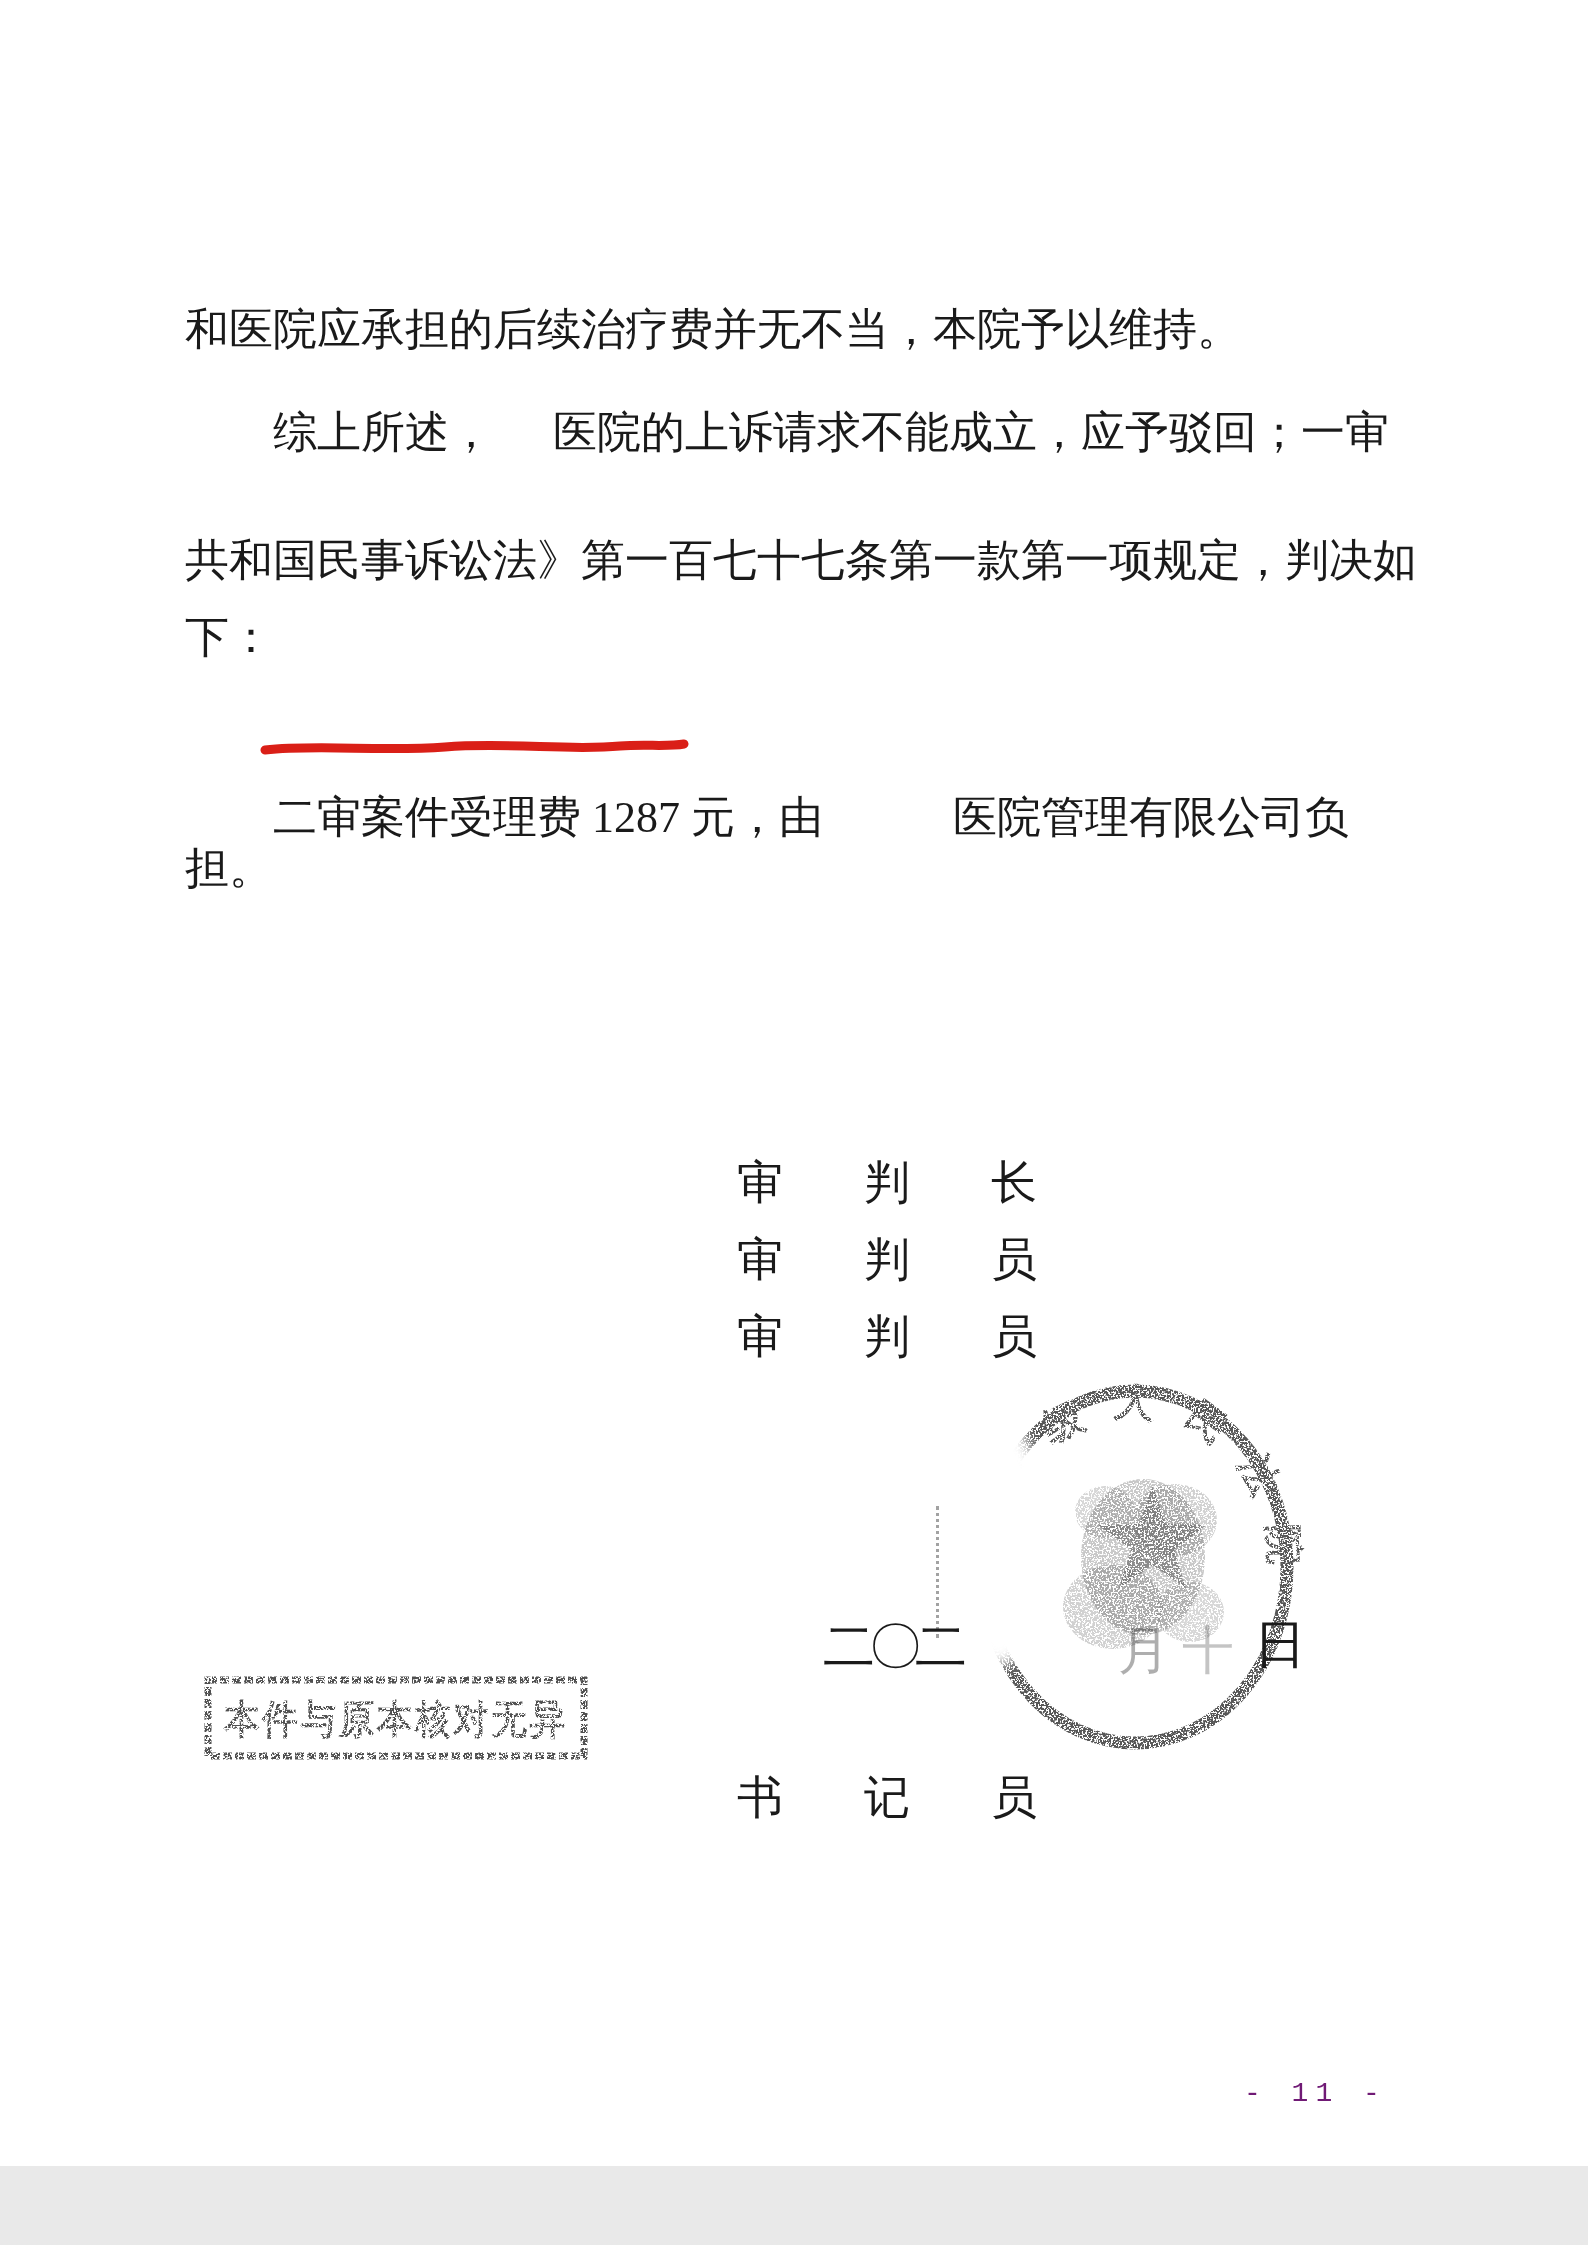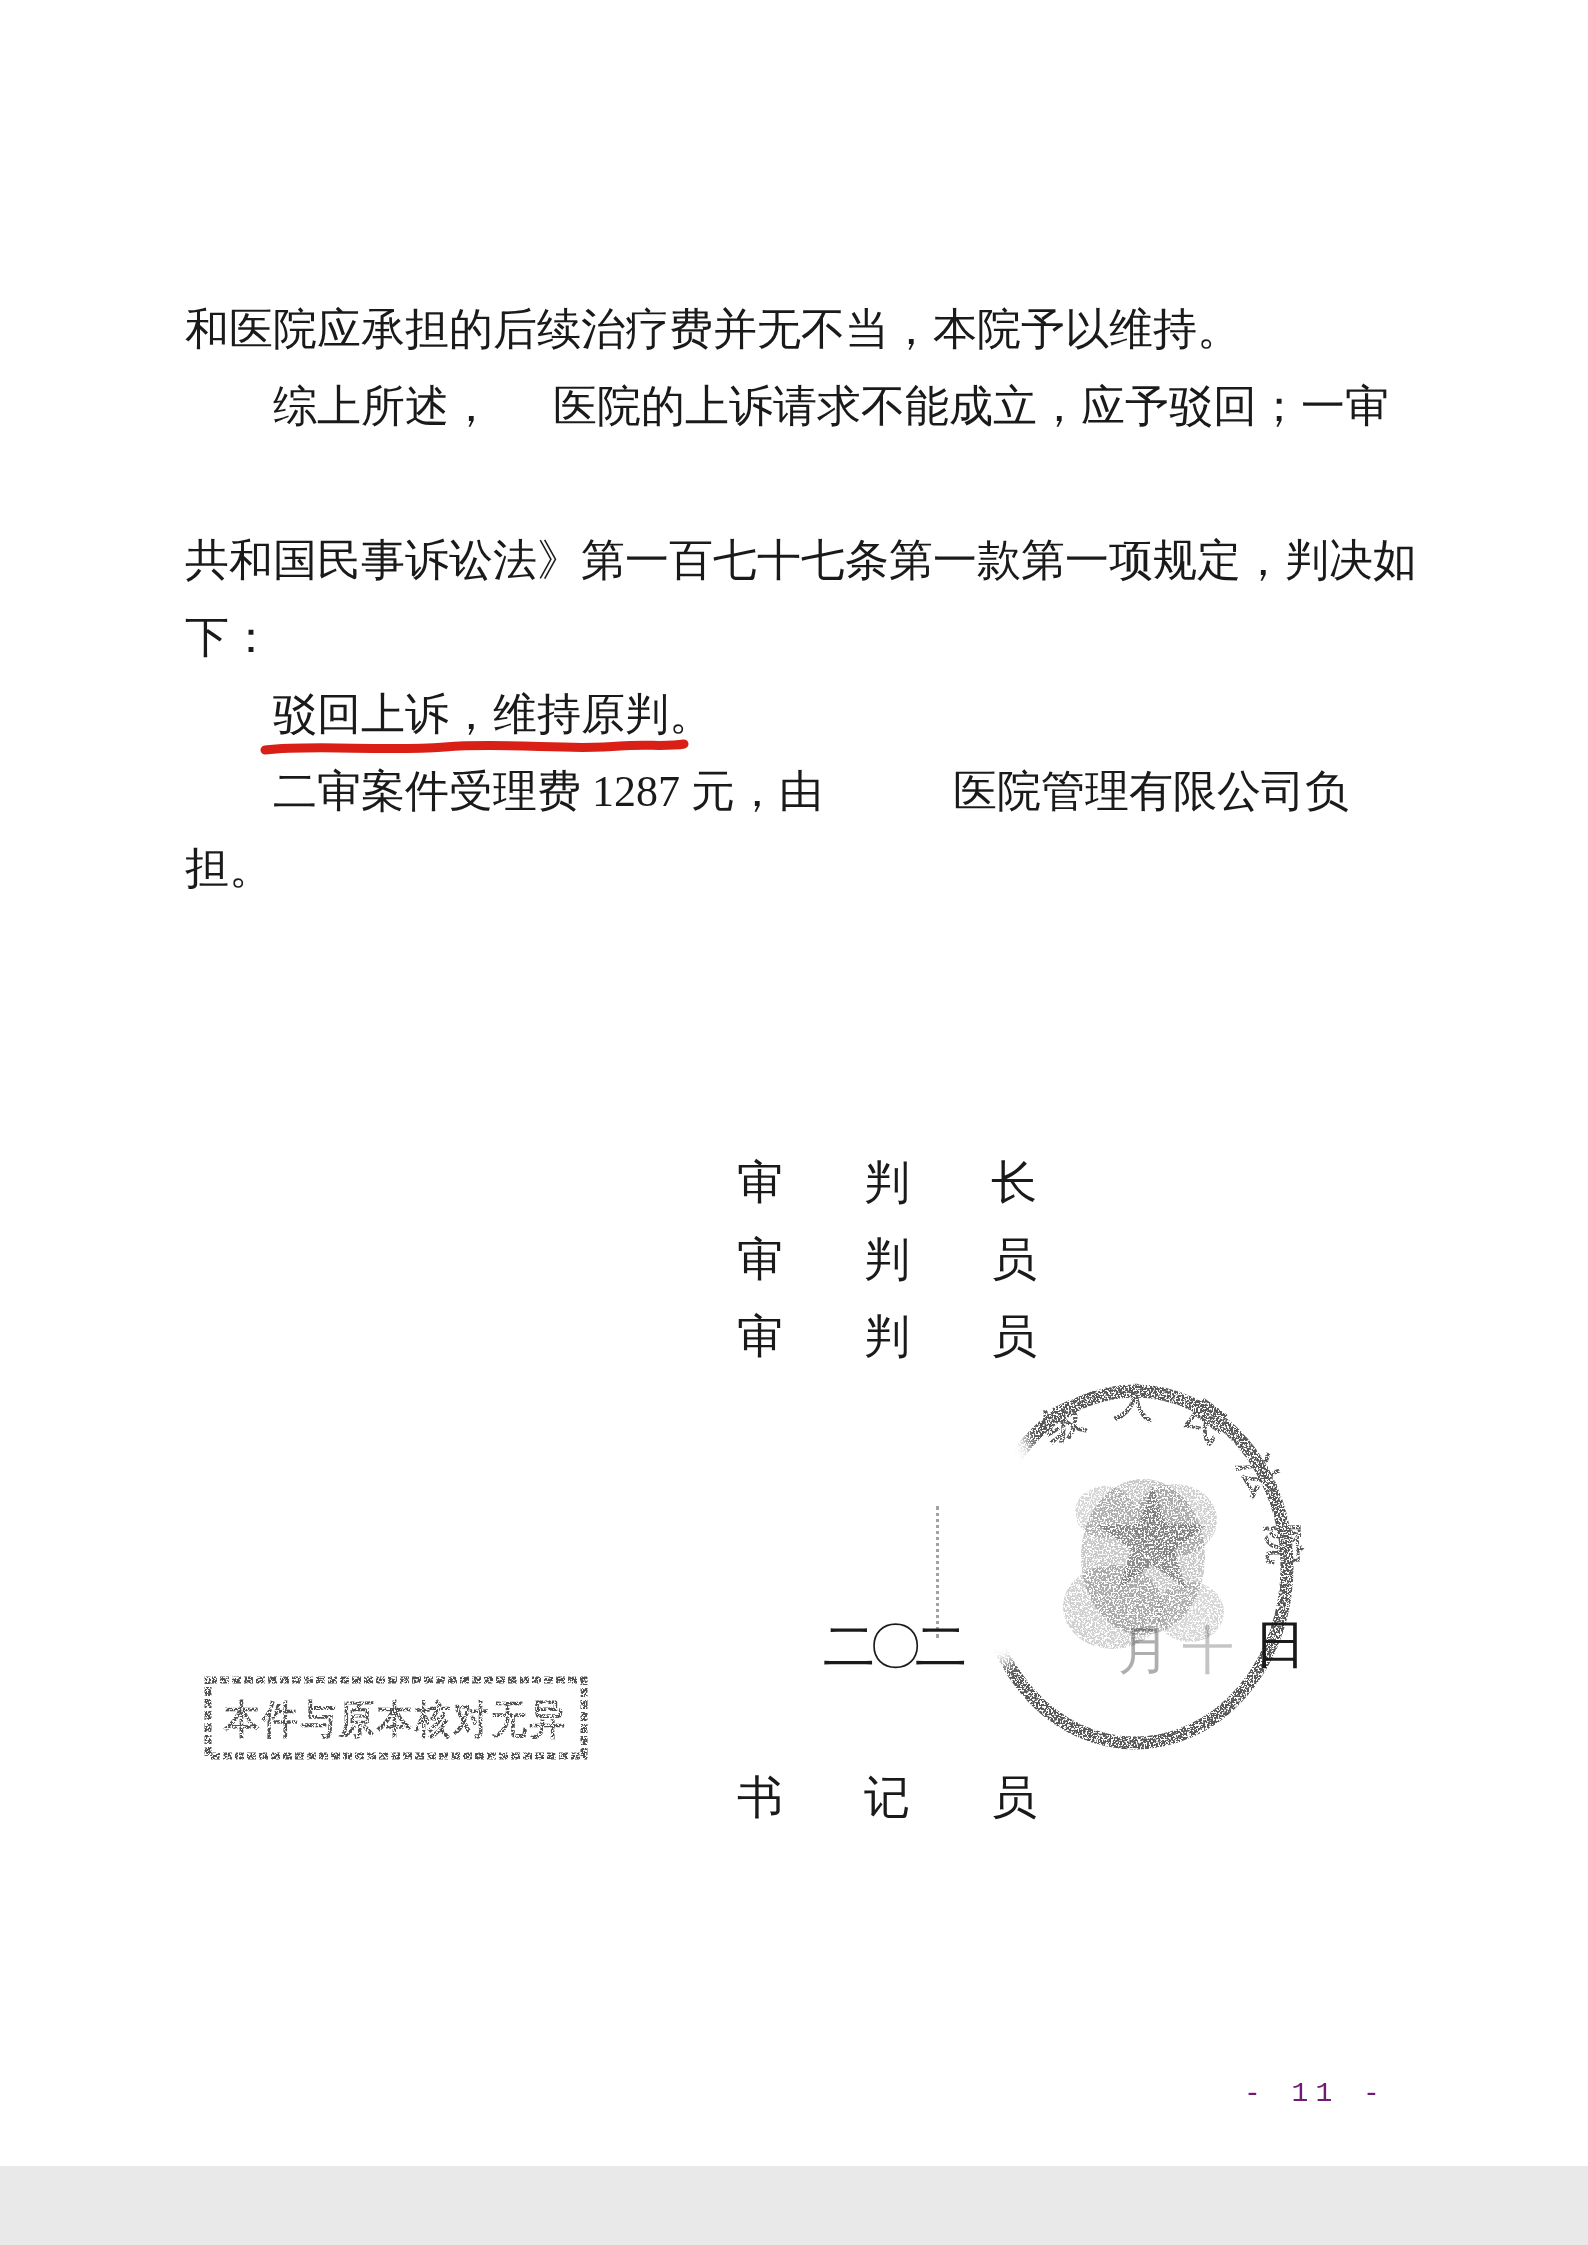--- a/index.html
+++ b/index.html
@@ -13,21 +13,21 @@
     color:#1a1a1a;
   }
   .bodytext{position:absolute;left:0;top:0;width:100%;height:100%;}
   .line{
     position:absolute;left:185px;width:1230px;
     font-size:44px;line-height:50px;
     letter-spacing:0px;white-space:nowrap;
   }
   .line .seg{display:inline-block;}
   .gap{display:inline-block;height:1px;vertical-align:baseline;}
-  .indent{padding-left:88px;}
+  .indent{padding-left:88px;margin-top:26px;}
   .sigrow{
     position:absolute;left:737px;width:300px;
     display:flex;justify-content:space-between;
     font-size:46px;line-height:50px;
   }
   .datefrag{
     position:absolute;font-size:52px;line-height:50px;white-space:nowrap;text-align:right;
   }
   .pageno{
     position:absolute;left:1244px;top:2078px;
@@ -64,23 +64,20 @@
 
 
     <div class="line" style="top:536px">
       <span class="seg">共和国民事诉讼法》第一百七十七条第一款第一项规定，判决如</span>
     </div>
 
     <div class="line" style="top:613px">
       <span class="seg">下：</span>
     </div>
 
-    <div class="line indent" style="top:690px">
-      <span class="seg">驳回上诉，维持原判。</span>
-    </div>
 
     <div class="line indent" style="top:767px">
       <span class="seg">二审案件受理费 1287 元，由</span><span class="gap" style="width:130px"></span><span class="seg">医院管理有限公司负</span>
     </div>
 
     <div class="line" style="top:844px">
       <span class="seg">担。</span>
     </div>
 
   </div>

